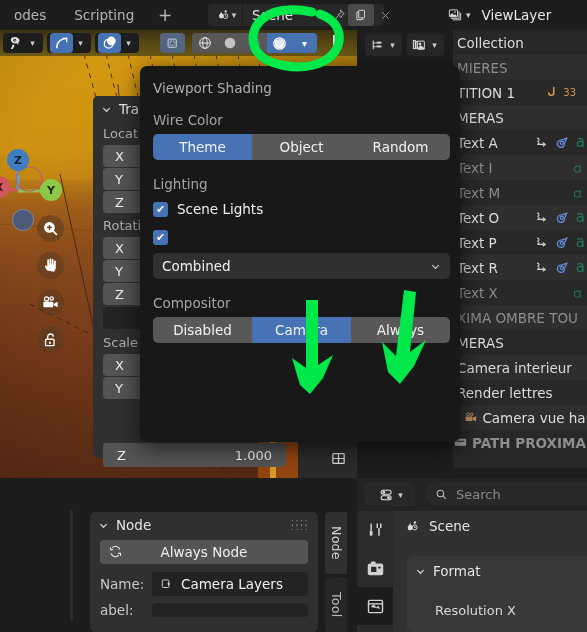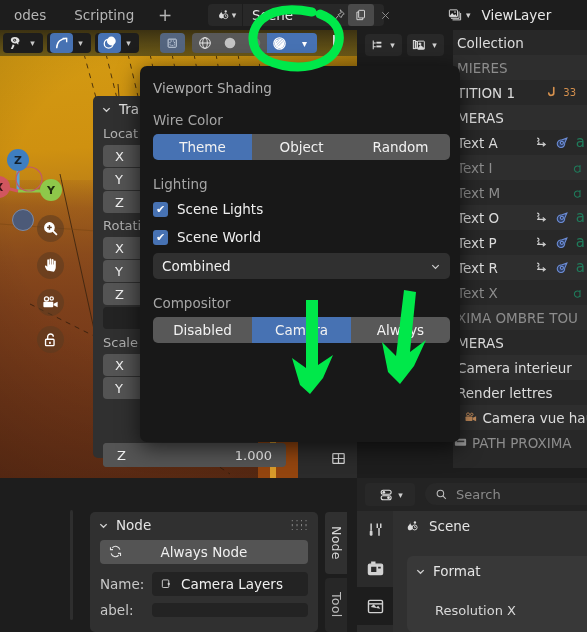--- a/index.html
+++ b/index.html
@@ -505,21 +505,21 @@
         <span class="nm" style="padding-left: 0px;">Camera vue haut</span>
         <span style="margin-left: auto; display: flex; align-items: center; gap: 6px; padding-right: 2px;"></span>
       </div>
       <div class="olrow dim">
         <span style="display: flex; align-items: center; padding-right: 4px;">
           <svg width="15" height="15" viewBox="0 0 24 24" fill="#9a9a9a">
             <rect x="3" y="6" width="18" height="11" rx="1.4"></rect>
             <rect x="6" y="9" width="12" height="2.5" fill="#3a3a3a"></rect>
           </svg>
         </span>
-        <span class="nm" style="padding-left: 0px;">PATH PROXIMA</span>
+        <span class="nm" style="padding-left: 0px; font-weight: bold;">PATH PROXIMA</span>
         <span style="margin-left: auto; display: flex; align-items: center; gap: 6px; padding-right: 2px;"></span>
       </div>
     </div>
 </div>
 
 <div id="popover" class="abs nosel">
   <div class="ttl">Viewport Shading</div>
   <div class="sect">Wire Color</div>
   <div class="tgl3">
     <div class="on">
@@ -532,21 +532,20 @@
       <span>Random</span>
     </div>
   </div>
   <div class="sect">Lighting</div>
   <div class="cbrow">
     <span class="cbox">✔</span>
     <span class="t">Scene Lights</span>
   </div>
   <div class="cbrow">
     <span class="cbox">✔</span>
-    <span class="t">Scene World</span>
   </div>
   <div class="dropf">
     <span>Combined</span>
     <svg width="11" height="11" viewBox="0 0 24 24" fill="none" stroke="#cfcfcf" stroke-width="2.6">
         <path d="M5 9l7 7 7-7"></path>
       </svg>
   </div>
   <div class="sect">Compositor</div>
   <div class="tgl3">
     <div>

